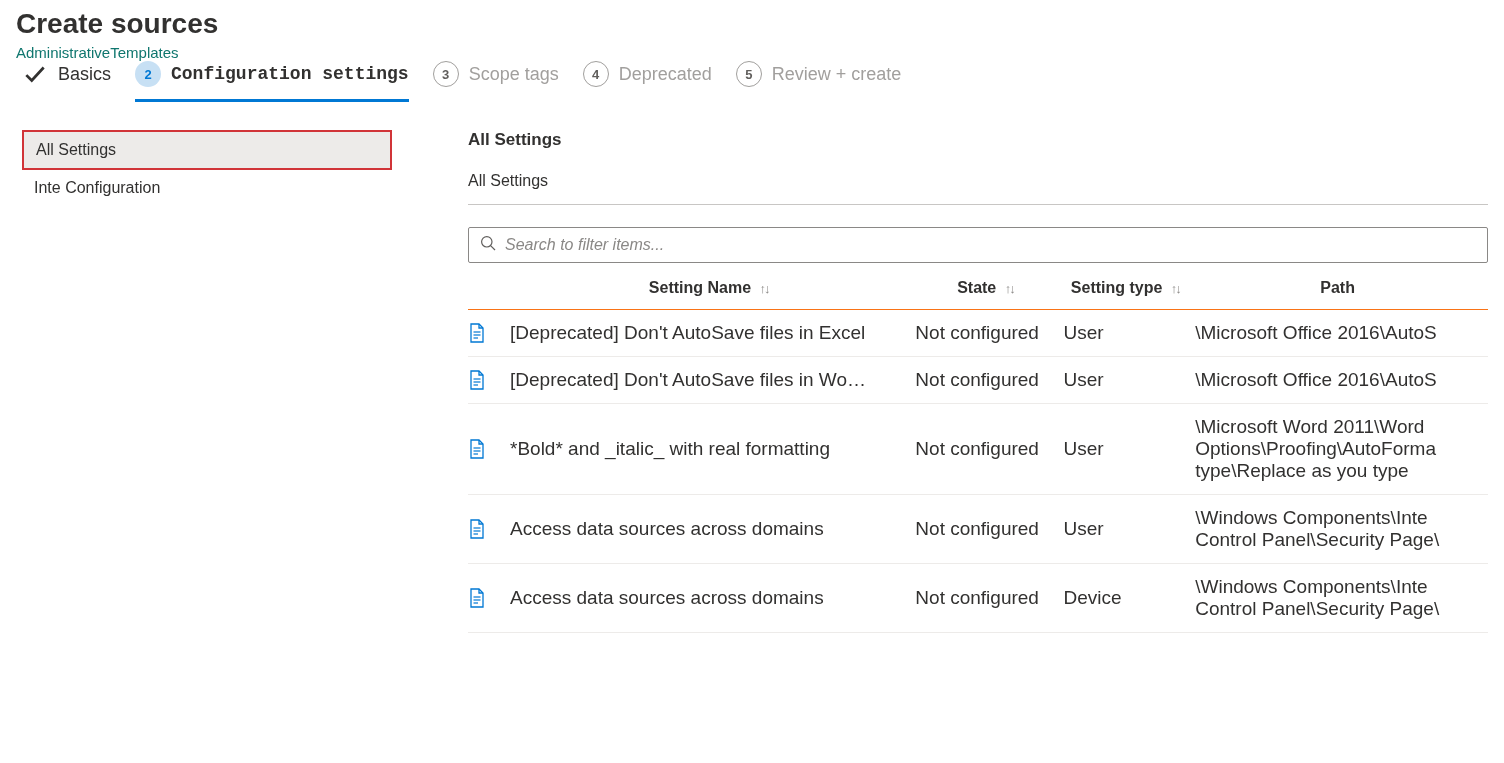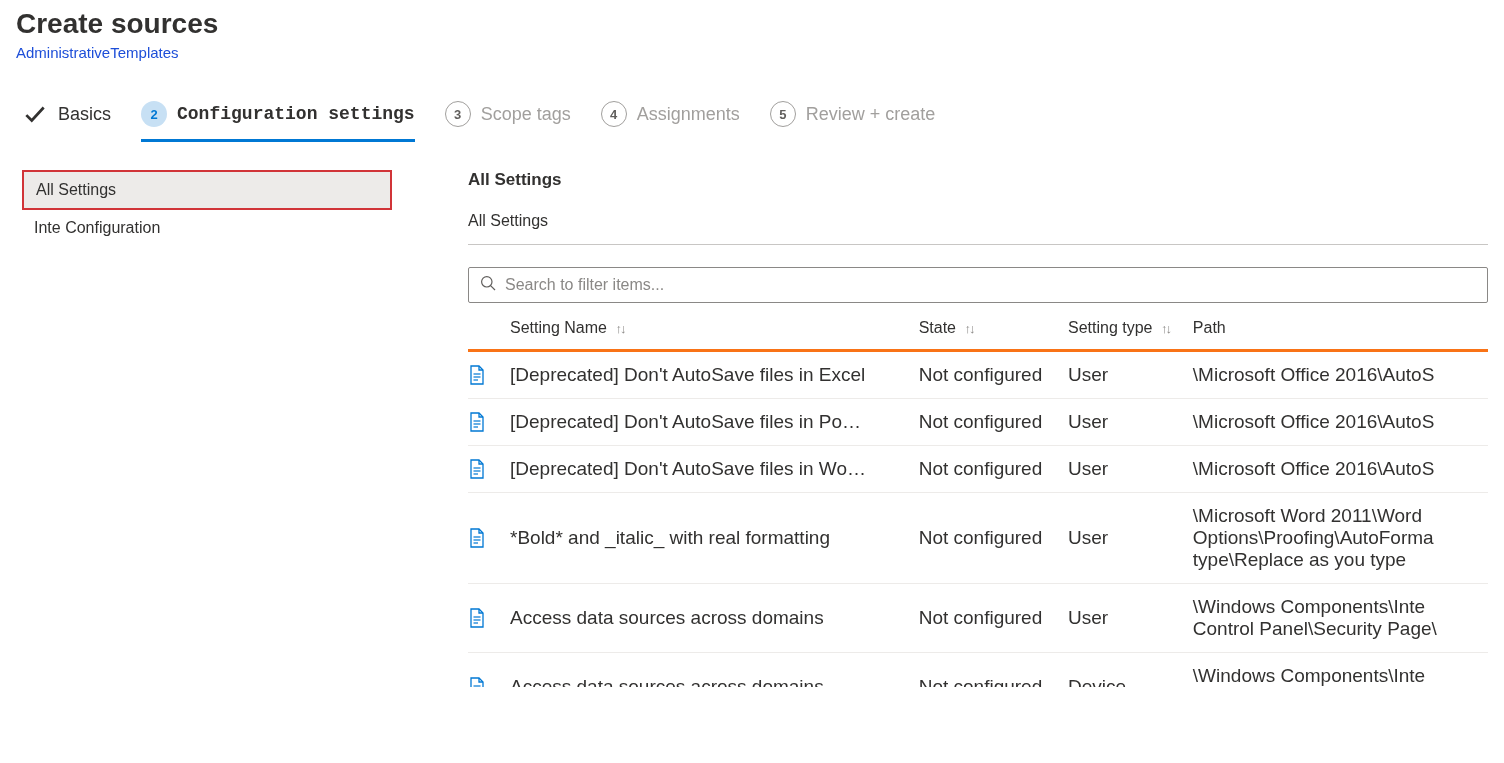--- a/index.html
+++ b/index.html
@@ -11,29 +11,28 @@
     overflow: hidden;
   }
   .page-title {
     font-size: 28px;
     font-weight: 600;
     color: #323130;
     margin-bottom: 4px;
   }
   .page-subtitle {
     font-size: 15px;
-    color: #1d4ed8;
-    margin-bottom: 40px;
+    color: #0f766e;
   }
 
   
   .wizard {
     display: flex;
     align-items: center;
-    gap: 30px;
+    gap: 24px;
     padding-left: 6px;
     margin-bottom: 28px;
   }
   .step {
     display: flex;
     align-items: center;
     gap: 10px;
     padding-bottom: 12px;
     cursor: pointer;
     border-bottom: 3px solid transparent;
@@ -111,41 +110,42 @@
     pointer-events: none;
   }
   .search-input {
     width: 100%;
     padding: 8px 10px 8px 36px;
     font-size: 16px;
     border: 1px solid #8a8886;
     border-radius: 2px;
     outline: none;
     color: #323130;
+    font-style: italic;
   }
   .search-input::placeholder { color: #8a8886; }
 
   .scroll-region {
     position: relative;
     max-height: 420px;
     overflow-y: auto;
   }
   .scroll-region::-webkit-scrollbar { width: 18px; }
   .scroll-region::-webkit-scrollbar-track { background: #f3f2f1; }
   .scroll-region::-webkit-scrollbar-thumb { background: #c8c6c4; }
 
   
   .table { width: 100%; border-collapse: collapse; }
   .table th {
-    text-align: left;
+    text-align: center;
     font-size: 16px;
-    font-weight: 400;
+    font-weight: 700;
     color: #323130;
     padding: 12px 8px 12px 0;
-    border-bottom: 3px solid #f97316;
+    border-bottom: 1px solid #f97316;
     white-space: nowrap;
   }
   .table th.with-sort { cursor: pointer; }
   .sort-arrows {
     color: #8a8886;
     margin-left: 4px;
     font-size: 13px;
     letter-spacing: -2px;
   }
   .table td {
@@ -187,21 +187,21 @@
   <div class="step active">
     <span class="badge">2</span>
     <span class="label">Configuration settings</span>
   </div>
   <div class="step future">
     <span class="badge">3</span>
     <span class="label">Scope tags</span>
   </div>
   <div class="step future">
     <span class="badge">4</span>
-    <span class="label">Assignments</span>
+    <span class="label">Deprecated</span>
   </div>
   <div class="step future">
     <span class="badge">5</span>
     <span class="label">Review + create</span>
   </div>
 </div>
 
 <div class="body-row">
   <div class="tree">
     <div class="tree-item selected">All Settings</div>
@@ -259,33 +259,20 @@
               <td class="path-cell">\Microsoft Office 2016\AutoS</td>
             </tr>
             <tr>
               <td class="icon-cell"><span class="doc-icon"><svg width="18" height="20" viewBox="0 0 18 20" fill="none">
                     <path d="M3 1h8l4 4v14H3z" stroke="#0078d4" stroke-width="1.3" fill="#fff"></path>
                     <path d="M11 1v4h4" stroke="#0078d4" stroke-width="1.3" fill="none"></path>
                     <line x1="5.5" y1="9" x2="12.5" y2="9" stroke="#0078d4" stroke-width="1.2"></line>
                     <line x1="5.5" y1="12" x2="12.5" y2="12" stroke="#0078d4" stroke-width="1.2"></line>
                     <line x1="5.5" y1="15" x2="10" y2="15" stroke="#0078d4" stroke-width="1.2"></line>
                   </svg></span></td>
-              <td class="name-cell">[Deprecated] Don't AutoSave files in Po…</td>
-              <td>Not configured</td>
-              <td>User</td>
-              <td class="path-cell">\Microsoft Office 2016\AutoS</td>
-            </tr>
-            <tr>
-              <td class="icon-cell"><span class="doc-icon"><svg width="18" height="20" viewBox="0 0 18 20" fill="none">
-                    <path d="M3 1h8l4 4v14H3z" stroke="#0078d4" stroke-width="1.3" fill="#fff"></path>
-                    <path d="M11 1v4h4" stroke="#0078d4" stroke-width="1.3" fill="none"></path>
-                    <line x1="5.5" y1="9" x2="12.5" y2="9" stroke="#0078d4" stroke-width="1.2"></line>
-                    <line x1="5.5" y1="12" x2="12.5" y2="12" stroke="#0078d4" stroke-width="1.2"></line>
-                    <line x1="5.5" y1="15" x2="10" y2="15" stroke="#0078d4" stroke-width="1.2"></line>
-                  </svg></span></td>
               <td class="name-cell">[Deprecated] Don't AutoSave files in Wo…</td>
               <td>Not configured</td>
               <td>User</td>
               <td class="path-cell">\Microsoft Office 2016\AutoS</td>
             </tr>
             <tr>
               <td class="icon-cell"><span class="doc-icon"><svg width="18" height="20" viewBox="0 0 18 20" fill="none">
                     <path d="M3 1h8l4 4v14H3z" stroke="#0078d4" stroke-width="1.3" fill="#fff"></path>
                     <path d="M11 1v4h4" stroke="#0078d4" stroke-width="1.3" fill="none"></path>
                     <line x1="5.5" y1="9" x2="12.5" y2="9" stroke="#0078d4" stroke-width="1.2"></line>

